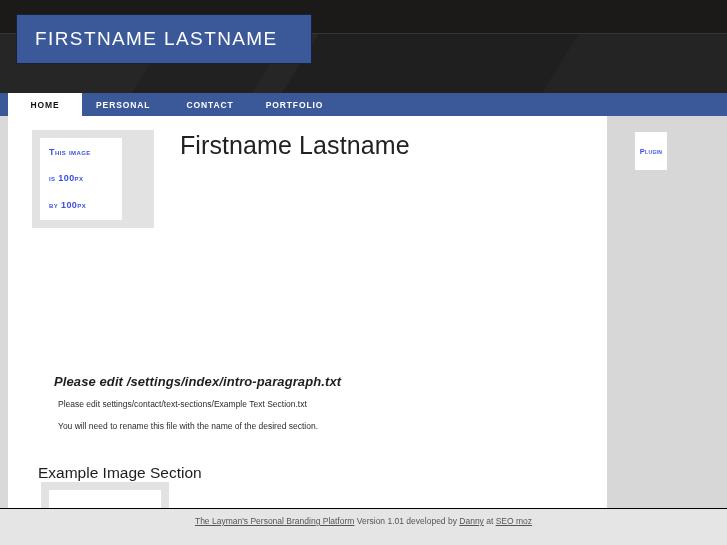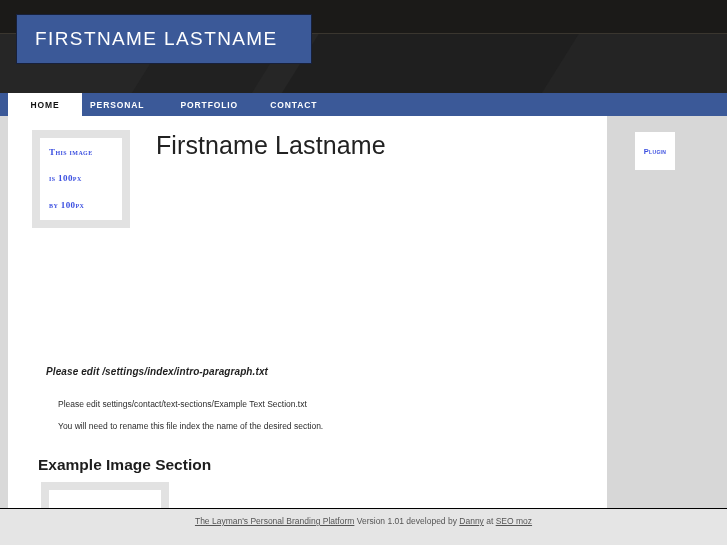--- a/index.html
+++ b/index.html
@@ -115,21 +115,21 @@
     box-sizing: border-box;
   }
   .nav-item.spacer-first { width: 8px; }
   .nav-item.active {
     background: #ffffff;
     color: #111111;
     width: 74px;
     height: 23px;
   }
   .nav-item.link { padding: 0 16px; cursor: pointer; }
-  .nav-item.link.i0 { padding-left: 8px; padding-right: 20px; }
+  .nav-item.link.i0 { padding-left: 14px; padding-right: 20px; }
 
   
   .body-wrap {
     position: absolute;
     left: 0; top: 116px;
     width: 727px;
     height: 392px;
     background: #d7d7d7;
   }
   .page-shadow-left {
@@ -173,21 +173,21 @@
     display: flex;
     align-items: center;
   }
   .img-inner span {
     color: #3b4fe0;
     font-variant: small-caps;
     font-weight: bold;
     line-height: 1.45;
     display: block;
   }
-  .avatar-frame { width: 98px; height: 98px; font-family: Liberation Serif, serif; }
+  .avatar-frame { width: 122px; height: 98px; }
   .avatar-inner {
     width: 82px; height: 82px;
     padding-left: 9px;
     font-size: 9px;
     letter-spacing: .4px;
   }
 
   .profile-text {
     margin-left: 26px;
     padding-top: 2px;
@@ -204,22 +204,22 @@
     margin: 14px 0 0 0;
     font-size: 15px;
     color: #232323;
     line-height: 1.2;
   }
 
   
   .intro-paragraph {
     position: absolute;
     left: 30px; top: 242px;
-    margin: 8px;
-    font-size: 10px;
+    margin: 16px;
+    font-size: 13px;
     font-style: italic;
     font-weight: bold;
     color: #1f1f1f;
     letter-spacing: .1px;
   }
 
   .text-section {
     position: absolute;
     left: 30px; top: 283px;
     width: 540px;
@@ -227,24 +227,24 @@
   .text-section p {
     margin: 0 0 11px 0;
     font-size: 8.5px;
     color: #2b2b2b;
     line-height: 1.25;
     padding-left: 20px;
   }
 
   .section-heading {
     position: absolute;
-    left: 30px; top: 340px;
+    left: 30px; top: 348px;
     margin: 0;
     font-size: 15.5px;
-    font-weight: bold;
+    font-weight: normal;
     color: #1d1d1d;
   }
 
   .example-frame {
     position: absolute;
     left: 33px; top: 366px;
     width: 128px; height: 133px;
   }
   .example-inner {
     width: 112px; height: 117px;
@@ -252,21 +252,21 @@
     justify-content: center;
     text-align: center;
     font-size: 11.5px;
     letter-spacing: .6px;
   }
 
   
   .plugin-box {
     position: absolute;
     left: 28px; top: 16px;
-    width: 40px; height: 38px;
+    width: 32px; height: 38px;
     background: #ffffff;
     display: flex;
     align-items: center;
     justify-content: center;
   }
   .plugin-box span {
     color: #3b4fe0;
     font-variant: small-caps;
     font-weight: bold;
     font-size: 7.5px;
@@ -310,22 +310,22 @@
     <div class="site-title">
       <span>FIRSTNAME LASTNAME</span>
     </div>
   </div>
 
   <div class="navbar">
     <ul class="nav-list">
       <li class="nav-item spacer-first"></li>
       <li class="nav-item active">HOME</li>
       <li class="nav-item link i0">PERSONAL</li>
+      <li class="nav-item link">CONTACT</li>
       <li class="nav-item link">PORTFOLIO</li>
-      <li class="nav-item link">CONTACT</li>
     </ul>
   </div>
 
   <div class="body-wrap">
     <div class="page-shadow-left"></div>
 
     <div class="content">
 
       <div class="profile-row">
         <div class="img-frame avatar-frame">
@@ -335,21 +335,21 @@
         </div>
         <div class="profile-text">
           <h1 class="profile-name">Firstname Lastname</h1>
         </div>
       </div>
 
       <p class="intro-paragraph">Please edit /settings/index/intro-paragraph.txt</p>
 
       <div class="text-section">
         <p>Please edit settings/contact/text-sections/Example Text Section.txt</p>
-        <p>You will need to rename this file index the name of the desired section.</p>
+        <p>You will need to rename this file with the name of the desired section.</p>
       </div>
 
       <h2 class="section-heading">Example Image Section</h2>
       <div class="img-frame example-frame">
         <div class="img-inner example-inner">
           <span><span>Example</span><br></span>
         </div>
       </div>
 
     </div>

